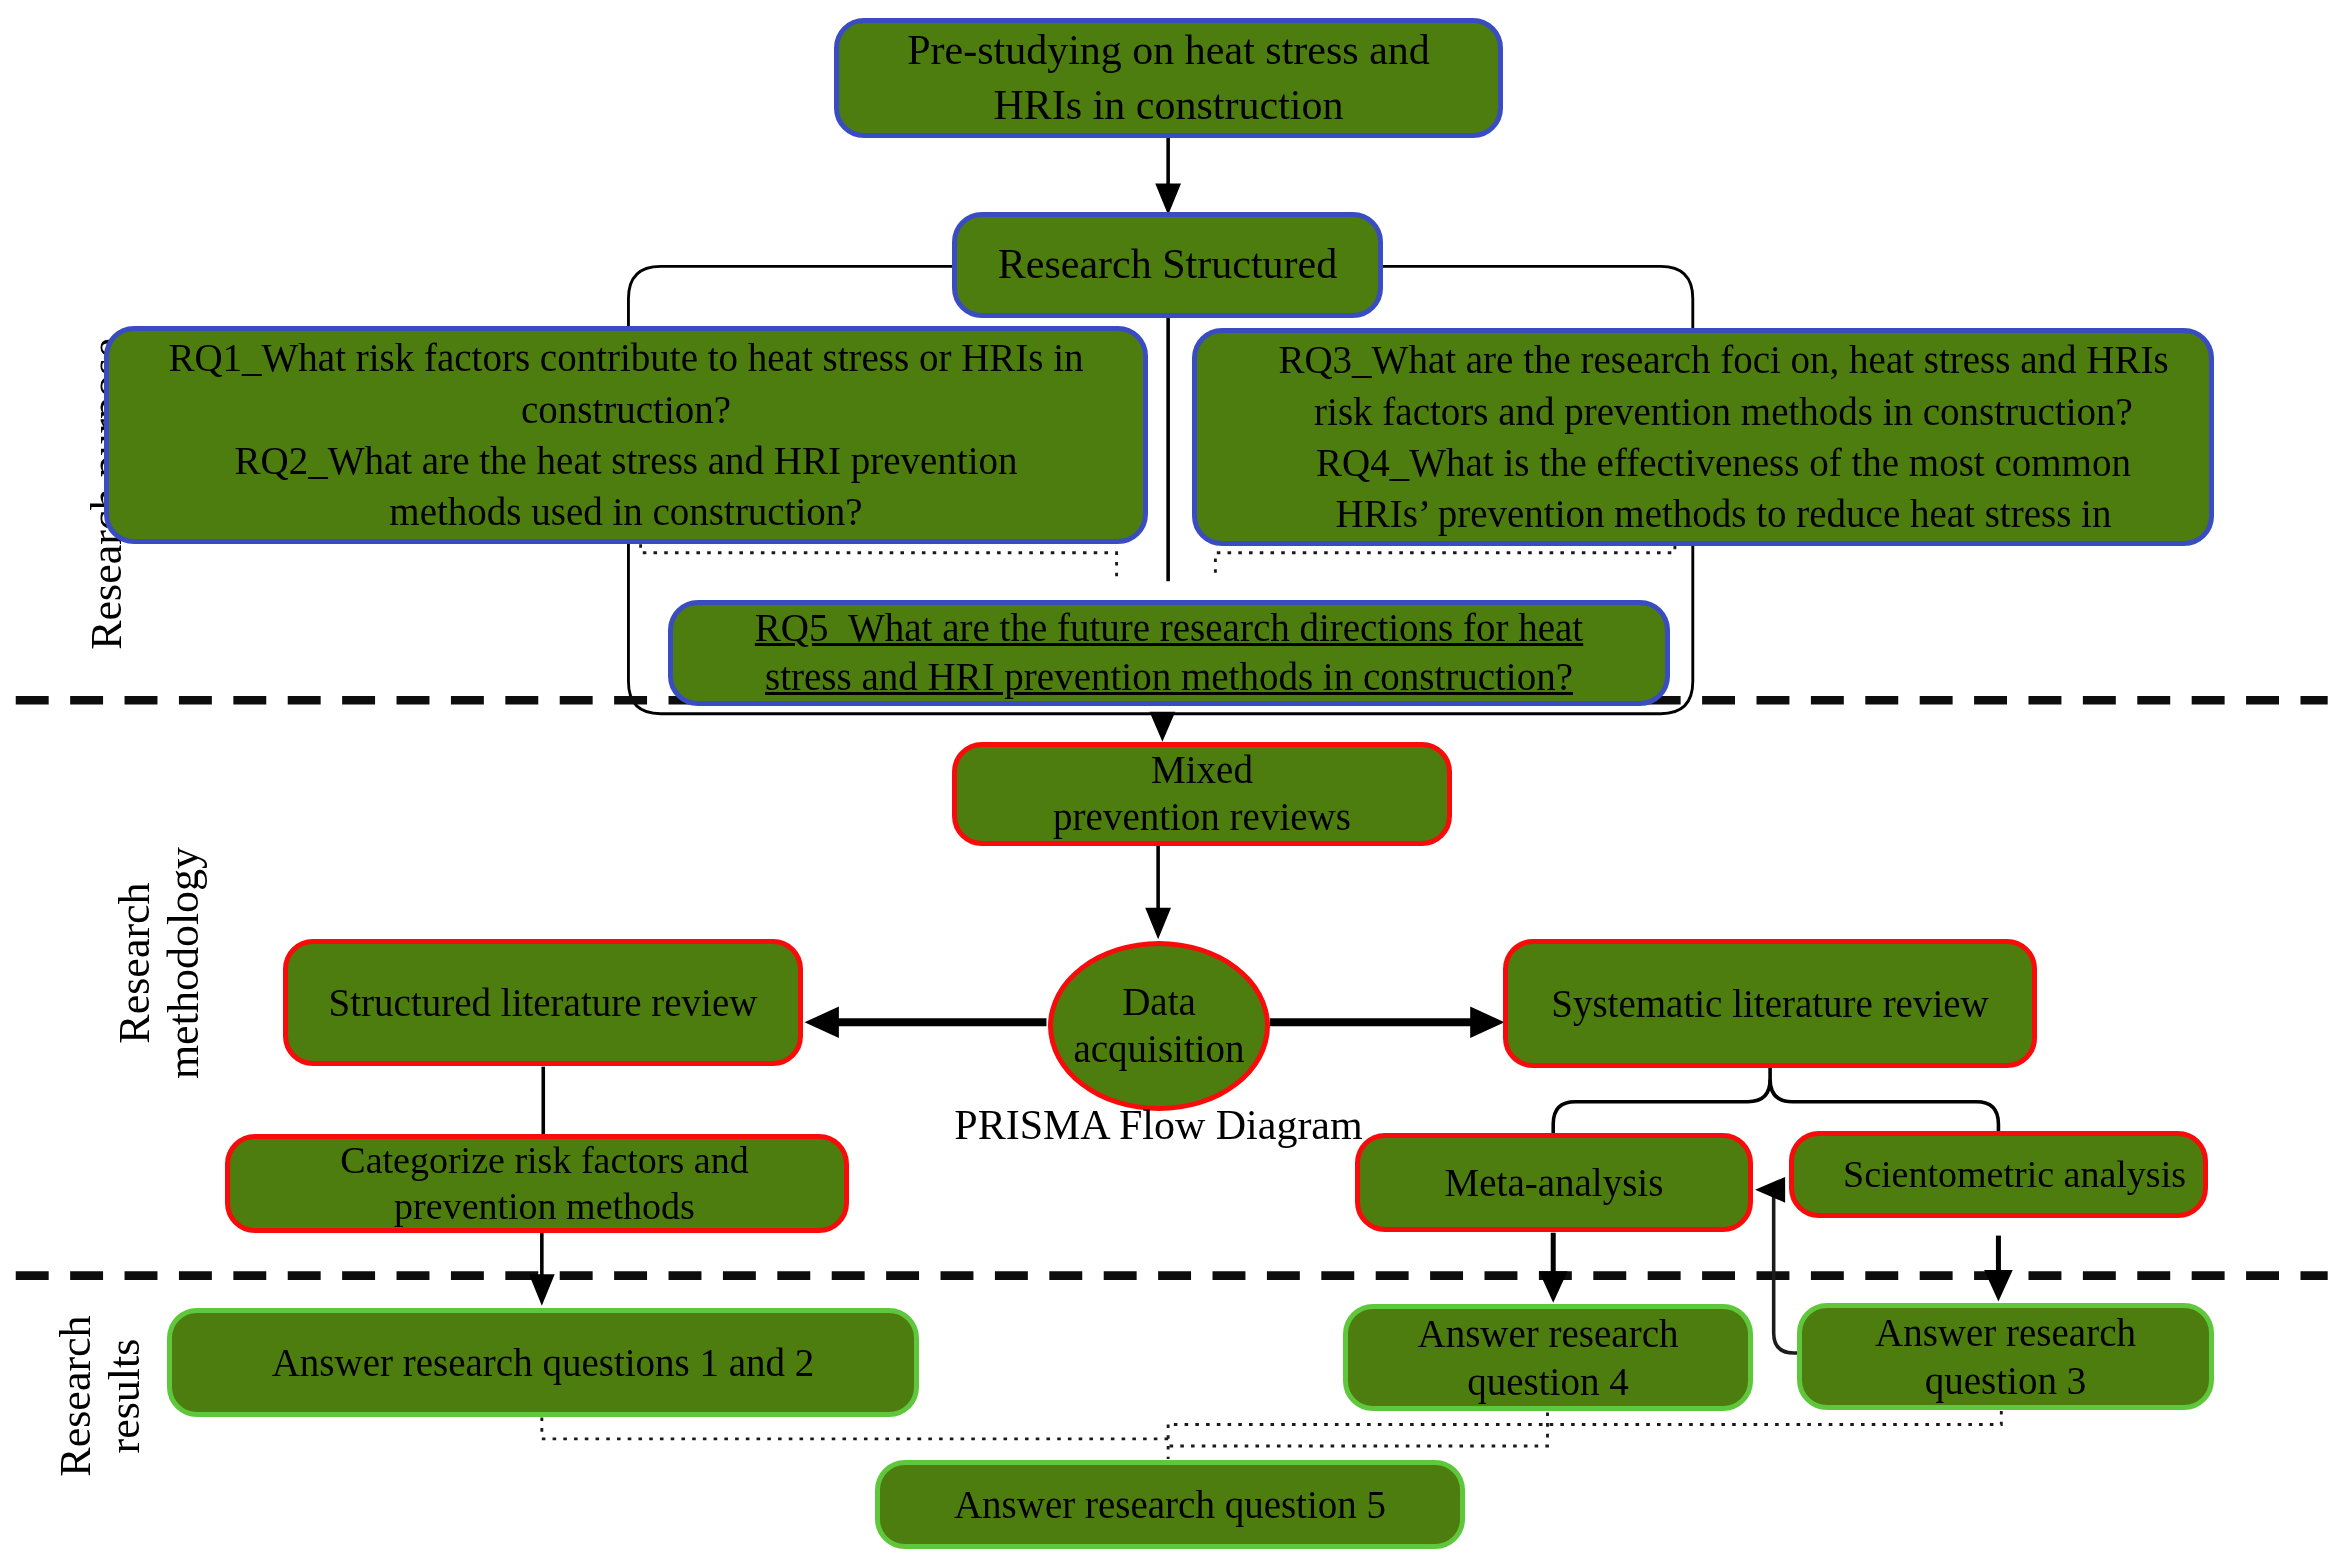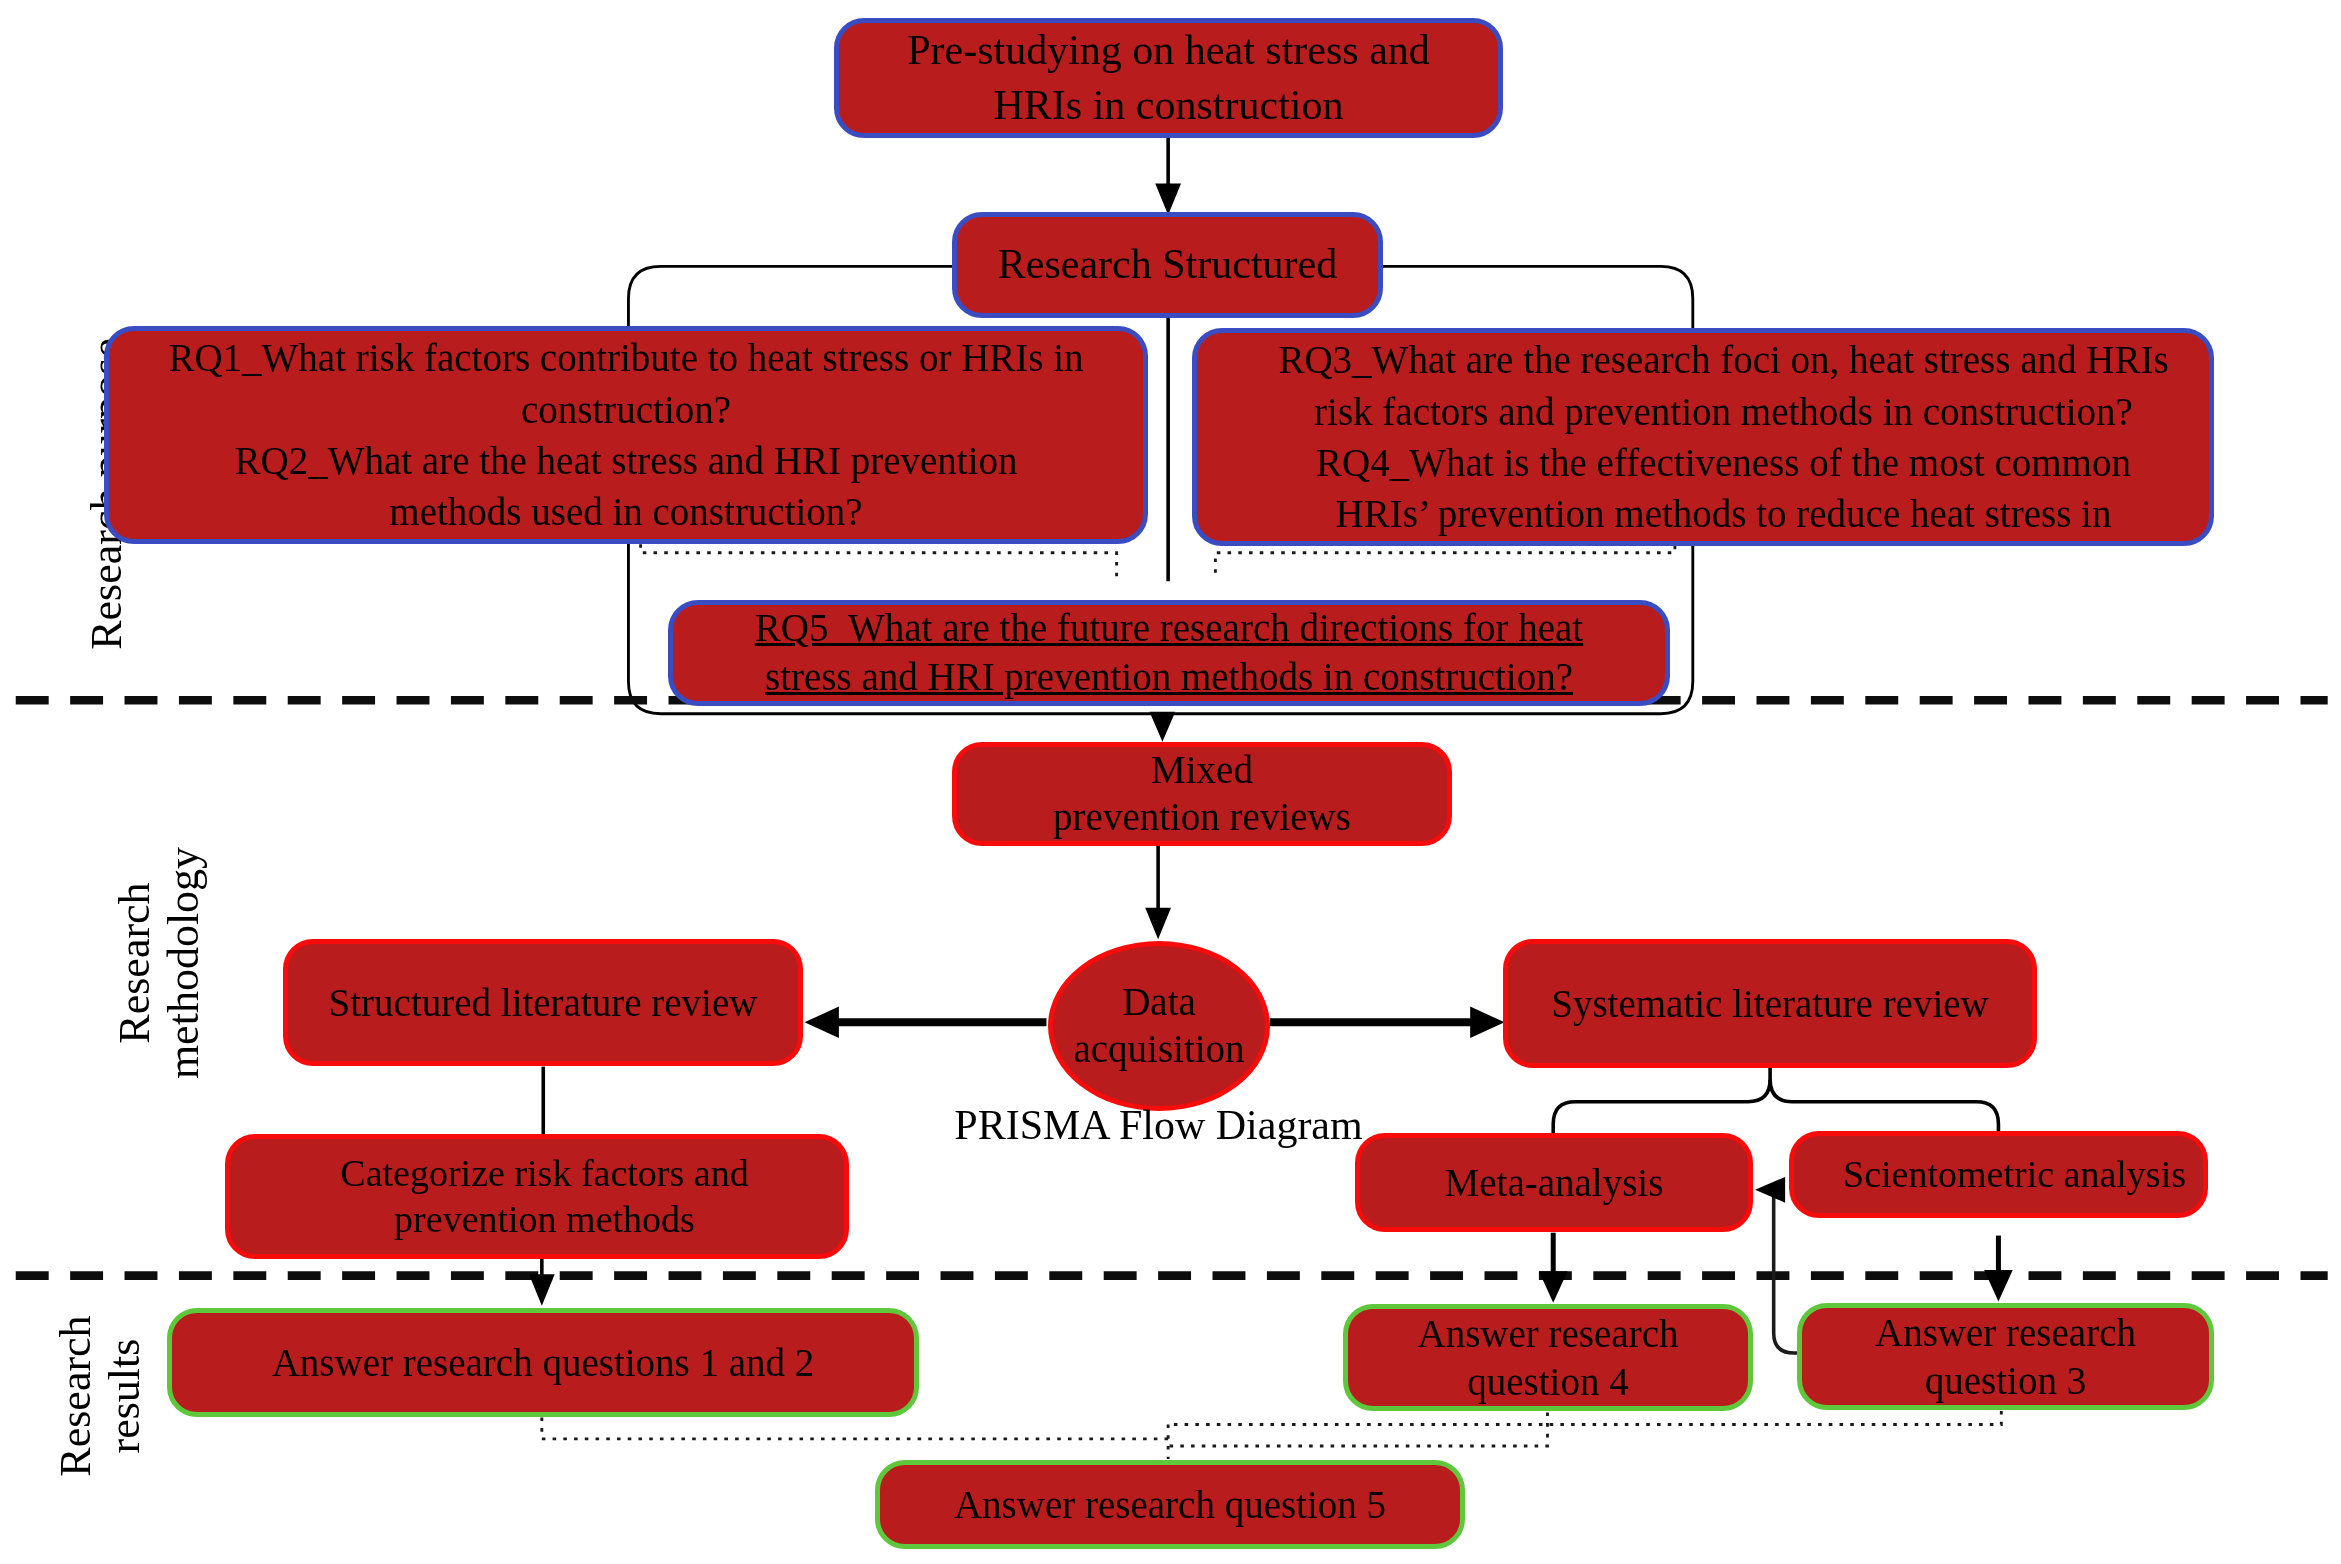--- a/index.html
+++ b/index.html
@@ -23,21 +23,21 @@
     height:1565px;
   }
   svg.wires{
     position:absolute;
     left:0;top:0;
     z-index:1;
   }
   .node{
     position:absolute;
     box-sizing:border-box;
-    background:#b91c1c;
+    background:#4d7c0f;
     display:flex;
     flex-direction:column;
     align-items:center;
     justify-content:center;
     text-align:center;
     z-index:2;
     font-size:39px;
     line-height:1.32;
   }
   .rect{border-radius:30px;}
@@ -180,21 +180,21 @@
   </div>
 
   <div class="node rect red" style="left:283px;top:939px;width:520px;height:127px;">
     <div>Structured literature review</div>
   </div>
 
   <div class="node rect red" style="left:1503px;top:939px;width:534px;height:129px;">
     <div>Systematic literature review</div>
   </div>
 
-  <div class="node rect red" style="left:225px;top:1134px;width:624px;height:125px;font-size:38px;line-height:1.2;padding-left:15px;">
+  <div class="node rect red" style="left:225px;top:1134px;width:624px;height:99px;font-size:38px;line-height:1.2;padding-left:15px;">
     <div>Categorize risk factors and</div>
     <div>prevention methods</div>
   </div>
 
   <div class="node rect red" style="left:1355px;top:1133px;width:398px;height:99px;">
     <div>Meta-analysis</div>
   </div>
 
   <div class="node rect red" style="left:1789px;top:1131px;width:419px;height:87px;font-size:38px;padding-left:32px;">
     <div>Scientometric analysis</div>

